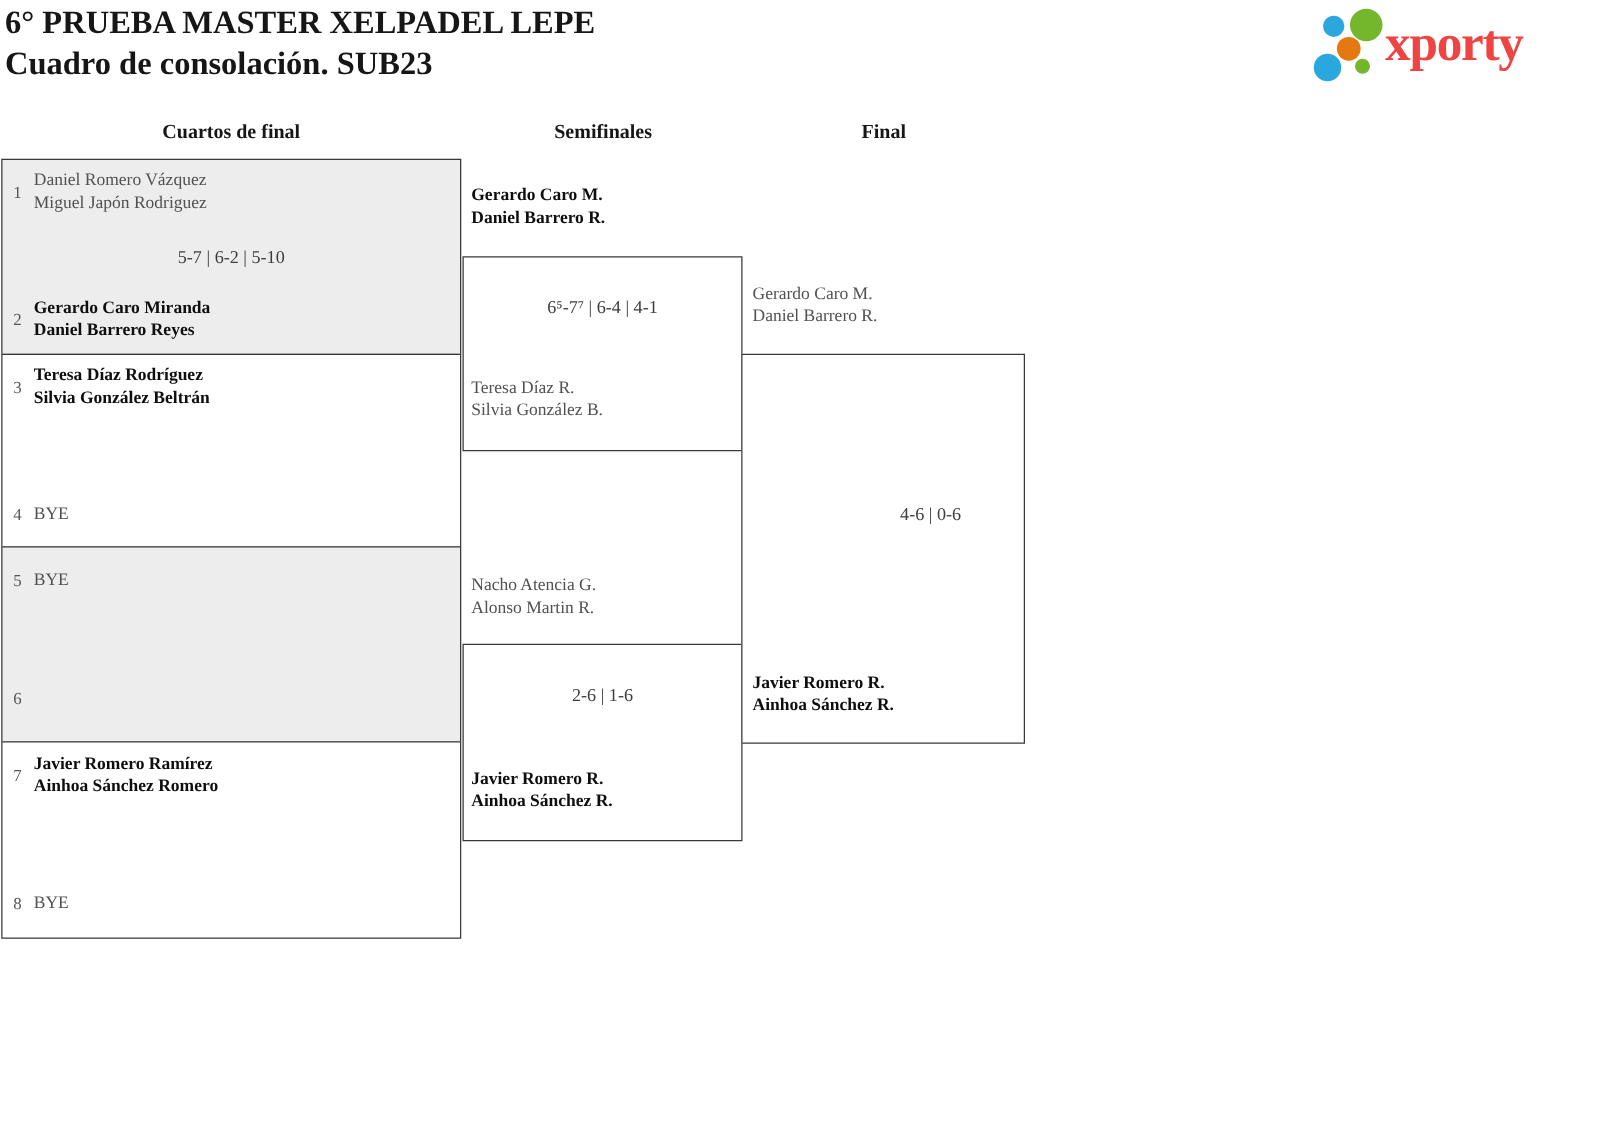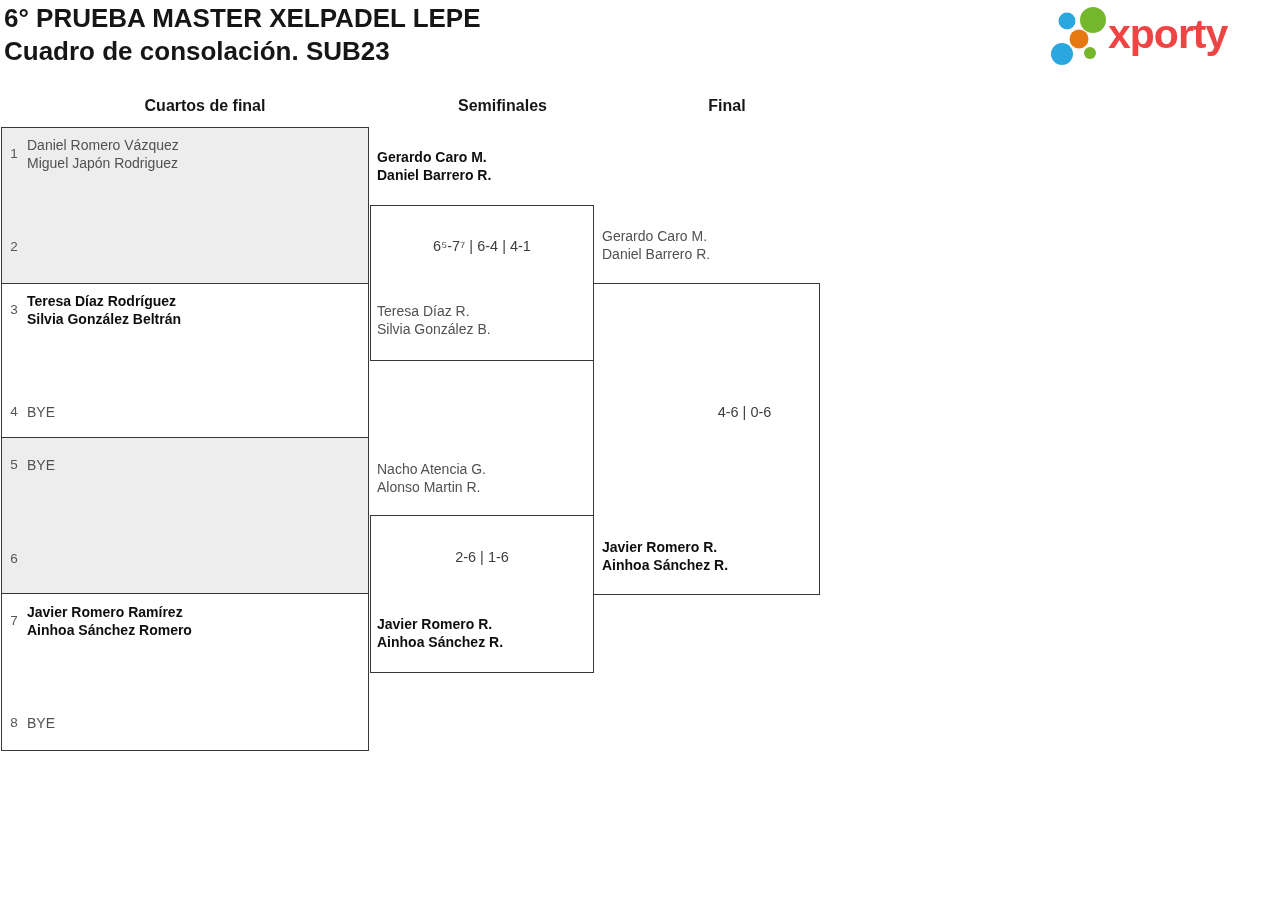--- a/index.html
+++ b/index.html
@@ -1,31 +1,31 @@
 <!DOCTYPE html>
 <html><head>
 <meta charset="utf-8">
 <style>
   html,body{margin:0;padding:0;background:#fff;}
   .page{
     position:relative;width:1280px;height:792px;background:#ffffff;
-    font-family:Liberation Sans, sans-serif;overflow:hidden;color:#141414;
+    font-family:Liberation Serif, serif;overflow:hidden;color:#141414;
   }
   
   .title-line{position:absolute;left:4px;font-size:26px;font-weight:700;color:#161616;white-space:nowrap;}
   .title-1{top:3px;}
   .title-2{top:36px;}
   .logo{position:absolute;left:1046px;top:0;width:234px;height:72px;display:block;text-decoration:none;}
   .logo-dots{position:absolute;left:0;top:0;}
   .logo-text{
     position:absolute;left:62px;top:2px;line-height:64px;font-size:41px;font-weight:700;
     letter-spacing:-1px;color:#ef4444;white-space:nowrap;
   }
   
-  .col-header{position:absolute;top:97px;font-size:16px;font-weight:700;color:#161616;text-align:center;margin-left:20px;}
+  .col-header{position:absolute;top:97px;font-size:16px;font-weight:700;color:#161616;text-align:center;}
   .col-header.c1{left:0;width:370px;}
   .col-header.c2{left:371px;width:223px;}
   .col-header.c3{left:594px;width:226px;}
   
   .box{position:absolute;box-sizing:border-box;border:1px solid #383838;background:#ffffff;}
   .box.shaded{background:#ededed;}
   .qf{left:1px;width:368px;}
   .qf.m1{top:127px;height:157px;}
   .qf.m2{top:283px;height:155px;}
   .qf.m3{top:437px;height:157px;}
@@ -93,20 +93,24 @@
 
   <div class="team qf-team t-q1a">
     <span class="seed">1</span>
     <span class="names">
       <span class="line">Daniel Romero Vázquez</span>
       <span class="line">Miguel Japón Rodriguez</span>
     </span>
   </div>
   <div class="team qf-team t-q1b">
     <span class="seed">2</span>
+    <span class="names winner">
+      <span class="line">Gerardo Caro Miranda</span>
+      <span class="line">Daniel Barrero Reyes</span>
+    </span>
   </div>
 
   <div class="team qf-team t-q2a">
     <span class="seed">3</span>
     <span class="names winner">
       <span class="line">Teresa Díaz Rodríguez</span>
       <span class="line">Silvia González Beltrán</span>
     </span>
   </div>
   <div class="team qf-team t-q2b">
@@ -133,20 +137,21 @@
       <span class="line">Ainhoa Sánchez Romero</span>
     </span>
   </div>
   <div class="team qf-team t-q4b">
     <span class="seed">8</span>
     <span class="names">
       <span class="line">BYE</span>
     </span>
   </div>
 
+  <div class="score sc-q1">5-7 | 6-2 | 5-10</div>
   <div class="score sc-q2"></div>
   <div class="score sc-q3"></div>
   <div class="score sc-q4"></div>
 
   <div class="team sf-team t-s1a">
     <span class="names winner">
       <span class="line">Gerardo Caro M.</span>
       <span class="line">Daniel Barrero R.</span>
     </span>
   </div>

